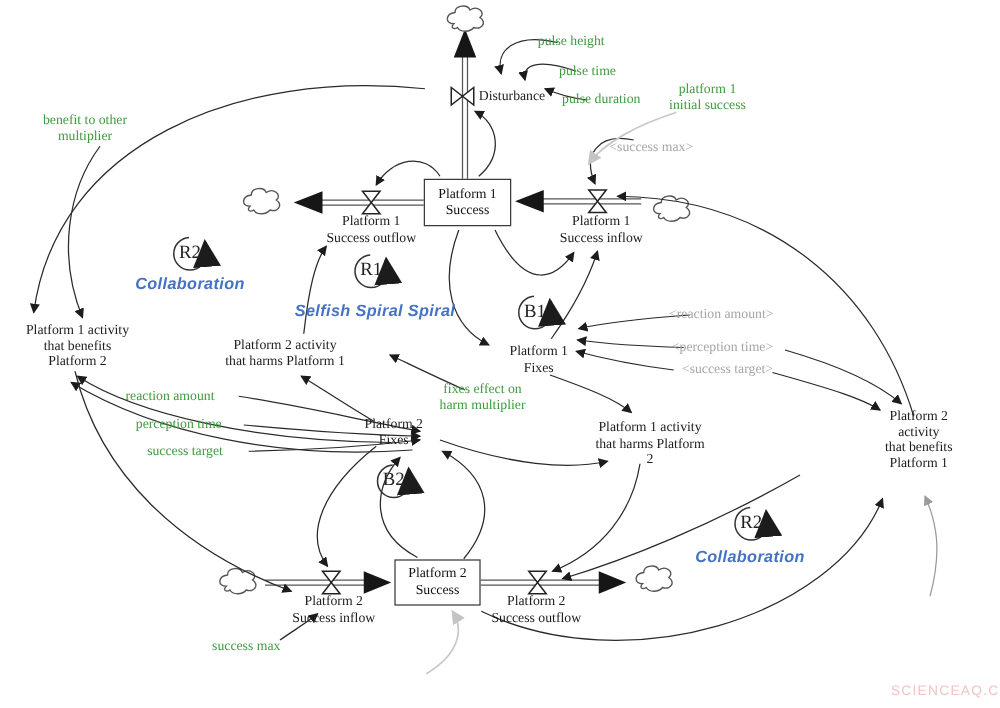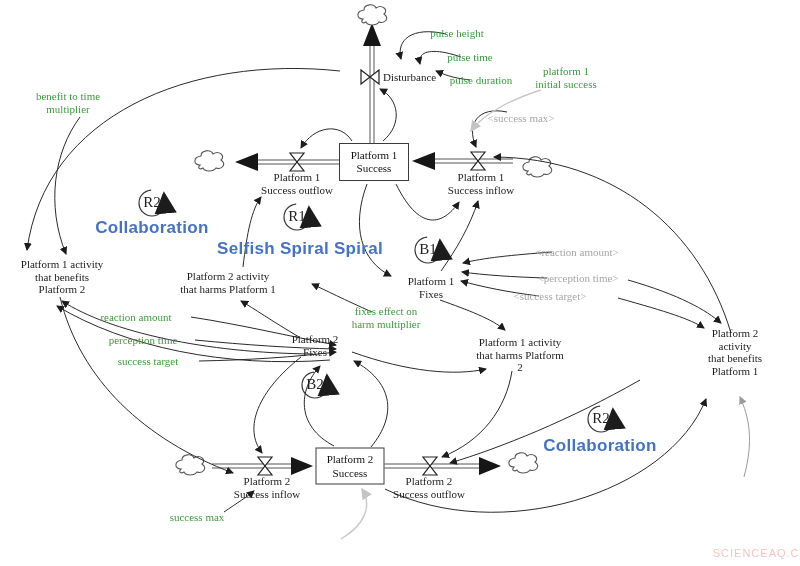--- a/index.html
+++ b/index.html
@@ -3,22 +3,22 @@
 <meta charset="utf-8">
 <style>
   html,body{margin:0;padding:0;background:#fff;}
   #canvas{position:relative;width:800px;height:566px;background:#ffffff;overflow:hidden;
           font-family:"Liberation Serif", serif;}
   #links{position:absolute;left:0;top:0;z-index:1;}
   .lbl{position:absolute;transform:translate(-50%,-50%);white-space:pre-line;text-align:center;
        font-size:11px;line-height:1.15;color:#1c1c1c;z-index:3;}
   .green{color:#3f9b3f;}
   .shadow{color:#a6a6a6;}
-  .loopname{font-family:"Liberation Sans", sans-serif;font-weight:bold;
-            color:#4472c4;font-size:17px;letter-spacing:.3px;}
+  .loopname{font-family:"Liberation Sans", sans-serif;font-weight:bold;font-style:italic;
+            color:#4472c4;font-size:13px;letter-spacing:.3px;}
   .loopid{font-size:15px;color:#222;}
   .stock{position:absolute;transform:translate(-50%,-50%);border:1.5px solid #3a3a3a;background:#fff;
          display:flex;align-items:center;justify-content:center;text-align:center;font-size:11px;
          line-height:1.2;white-space:pre-line;z-index:2;color:#111;}
   .flowlbl{background:transparent;}
   .watermark{font-family:"Liberation Sans", sans-serif;font-size:11px;color:#f2c4c4;
              letter-spacing:1px;z-index:3;margin-left:24px;}
 </style>
 </head>
 <body>
@@ -177,33 +177,33 @@
 2</div>
   <div class="lbl" style="left:735px;top:352px">Platform 2 activity
 that benefits
 Platform 1</div>
 
   <div class="lbl green" style="left:457px;top:33px">pulse height</div>
   <div class="lbl green" style="left:470px;top:57px">pulse time</div>
   <div class="lbl green" style="left:481px;top:80px">pulse duration</div>
   <div class="lbl green" style="left:566px;top:78px">platform 1
 initial success</div>
-  <div class="lbl green" style="left:68px;top:103px">benefit to time
+  <div class="lbl green" style="left:68px;top:103px">benefit to other
 multiplier</div>
   <div class="lbl green" style="left:136px;top:317px">reaction amount</div>
   <div class="lbl green" style="left:143px;top:340px">perception time</div>
   <div class="lbl green" style="left:148px;top:361px">success target</div>
   <div class="lbl green" style="left:386px;top:318px">fixes effect on
 harm multiplier</div>
   <div class="lbl green" style="left:197px;top:517px">success max</div>
 
   <div class="lbl shadow" style="left:521px;top:118px">&lt;success max&gt;</div>
   <div class="lbl shadow" style="left:577px;top:252px">&lt;reaction amount&gt;</div>
   <div class="lbl shadow" style="left:578px;top:278px">&lt;perception time&gt;</div>
-  <div class="lbl shadow" style="left:550px;top:296px">&lt;success target&gt;</div>
+  <div class="lbl shadow" style="left:582px;top:296px">&lt;success target&gt;</div>
 
   <div class="lbl loopid" style="left:152px;top:203px">R2</div>
   <div class="lbl loopname" style="left:152px;top:228px">Collaboration</div>
   <div class="lbl loopid" style="left:297px;top:217px">R1</div>
   <div class="lbl loopname" style="left:300px;top:249px">Selfish Spiral Spiral</div>
   <div class="lbl loopid" style="left:428px;top:250px">B1</div>
   <div class="lbl loopid" style="left:315px;top:385px">B2</div>
   <div class="lbl loopid" style="left:601px;top:419px">R2</div>
   <div class="lbl loopname" style="left:600px;top:446px">Collaboration</div>
 

